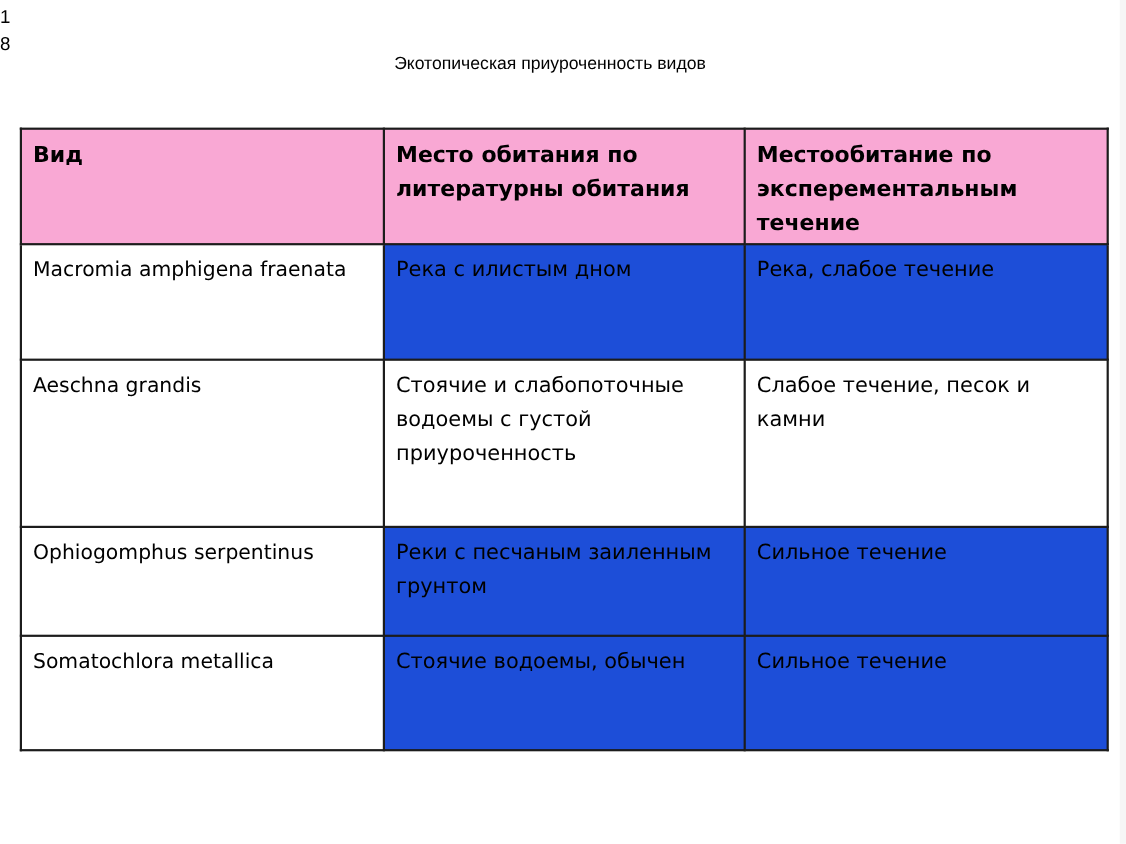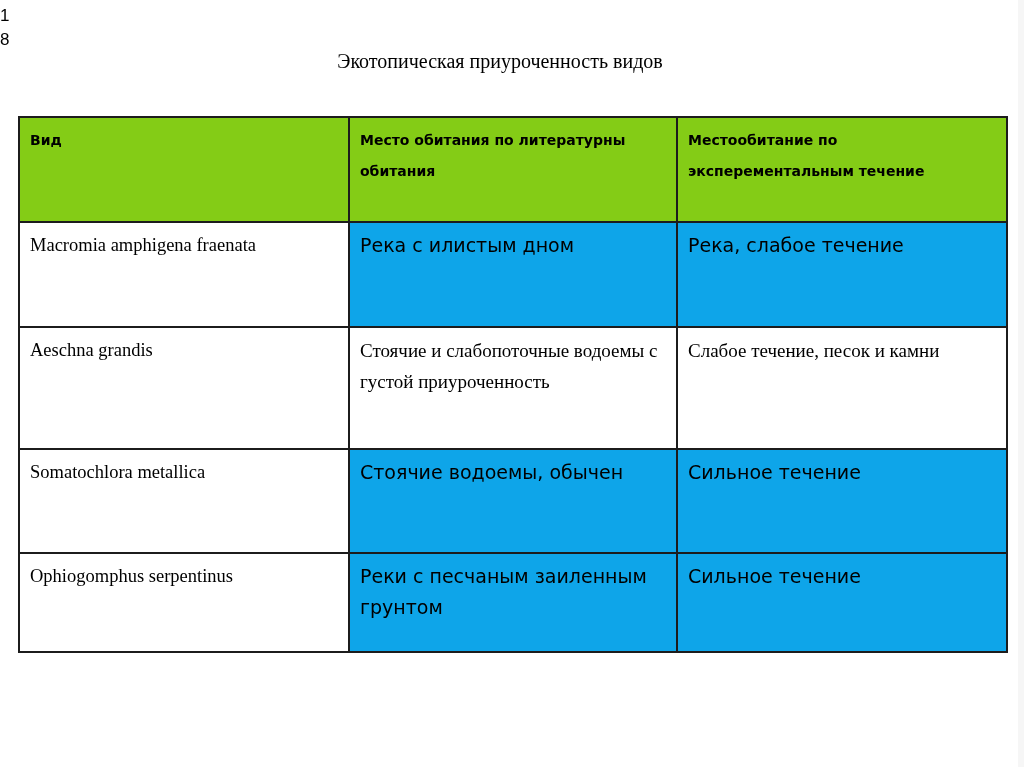--- a/index.html
+++ b/index.html
@@ -1,30 +1,30 @@
 <!DOCTYPE html>
 <html><head>
 <meta charset="utf-8">
 <style>
   html, body { margin:0; padding:0; }
   body { width:1024px; height:767px; background:#ffffff; position:relative; overflow:hidden;
          font-family:"Liberation Sans", sans-serif; color:#000; }
   .right-edge { position:absolute; left:1018px; top:0; width:6px; height:767px; background:#f6f6f6; }
   .slide-num { position:absolute; left:0; top:4px; font-size:17px; line-height:24px; width:14px;
                font-family:"Liberation Sans", sans-serif; }
-  .title { position:absolute; left:0; width:1000px; top:50px; text-align:center; font-size:20px;
-           font-family:Liberation Serif, serif; }
+  .title { position:absolute; left:0; width:1000px; top:50px; text-align:center; font-size:16px;
+           font-family:Liberation Sans, sans-serif; }
   table { position:absolute; left:18px; top:116px; width:988px; border-collapse:collapse;
           table-layout:fixed; }
   td, th { border:2px solid #1c1c1c; vertical-align:top; text-align:left; padding:7px 10px 0 10px;
            font-size:19px; line-height:31px; font-family:"DejaVu Sans", sans-serif; }
-  th { background:#84cc16; font-weight:bold; font-size:14px; padding-top:7px; }
+  th { background:#f9a8d4; font-weight:bold; font-size:20px; padding-top:7px; }
   td.sp { font-family:"DejaVu Sans", sans-serif; font-size:18.5px; }
-  td.yellow { background:#0ea5e9; }
-  td.white { background:#ffffff;font-family:Liberation Serif, serif; }
+  td.yellow { background:#1d4ed8; }
+  td.white { background:#ffffff; }
   col.c1 { width:330px; } col.c2 { width:328px; } col.c3 { width:330px; }
 </style>
 </head>
 <body>
 
 <div class="right-edge"></div>
 
 <div class="slide-num">
   <div>1</div>
   <div>8</div>
@@ -44,29 +44,29 @@
       <th>Место обитания  по литературны обитания</th>
       <th>Местообитание по эксперементальным течение</th>
     </tr>
   </thead>
   <tbody>
     <tr style="height:105px">
       <td class="sp white">Macromia amphigena fraenata</td>
       <td class="yellow">Река с илистым дном</td>
       <td class="yellow">Река, слабое течение</td>
     </tr>
-    <tr style="height:122px">
+    <tr style="height:152px">
       <td class="sp white">Aeschna grandis</td>
       <td class="white">Стоячие и слабопоточные водоемы с густой приуроченность</td>
       <td class="white">Слабое течение, песок и камни</td>
+    </tr>
+    <tr style="height:99px">
+      <td class="sp white">Ophiogomphus serpentinus</td>
+      <td class="yellow">Реки с песчаным заиленным грунтом</td>
+      <td class="yellow">Сильное течение</td>
     </tr>
     <tr style="height:104px">
       <td class="sp white">Somatochlora metallica</td>
       <td class="yellow">Стоячие водоемы, обычен</td>
       <td class="yellow">Сильное течение</td>
     </tr>
-    <tr style="height:99px">
-      <td class="sp white">Ophiogomphus serpentinus</td>
-      <td class="yellow">Реки с песчаным заиленным грунтом</td>
-      <td class="yellow">Сильное течение</td>
-    </tr>
   </tbody>
 </table>
 
 </body></html>

